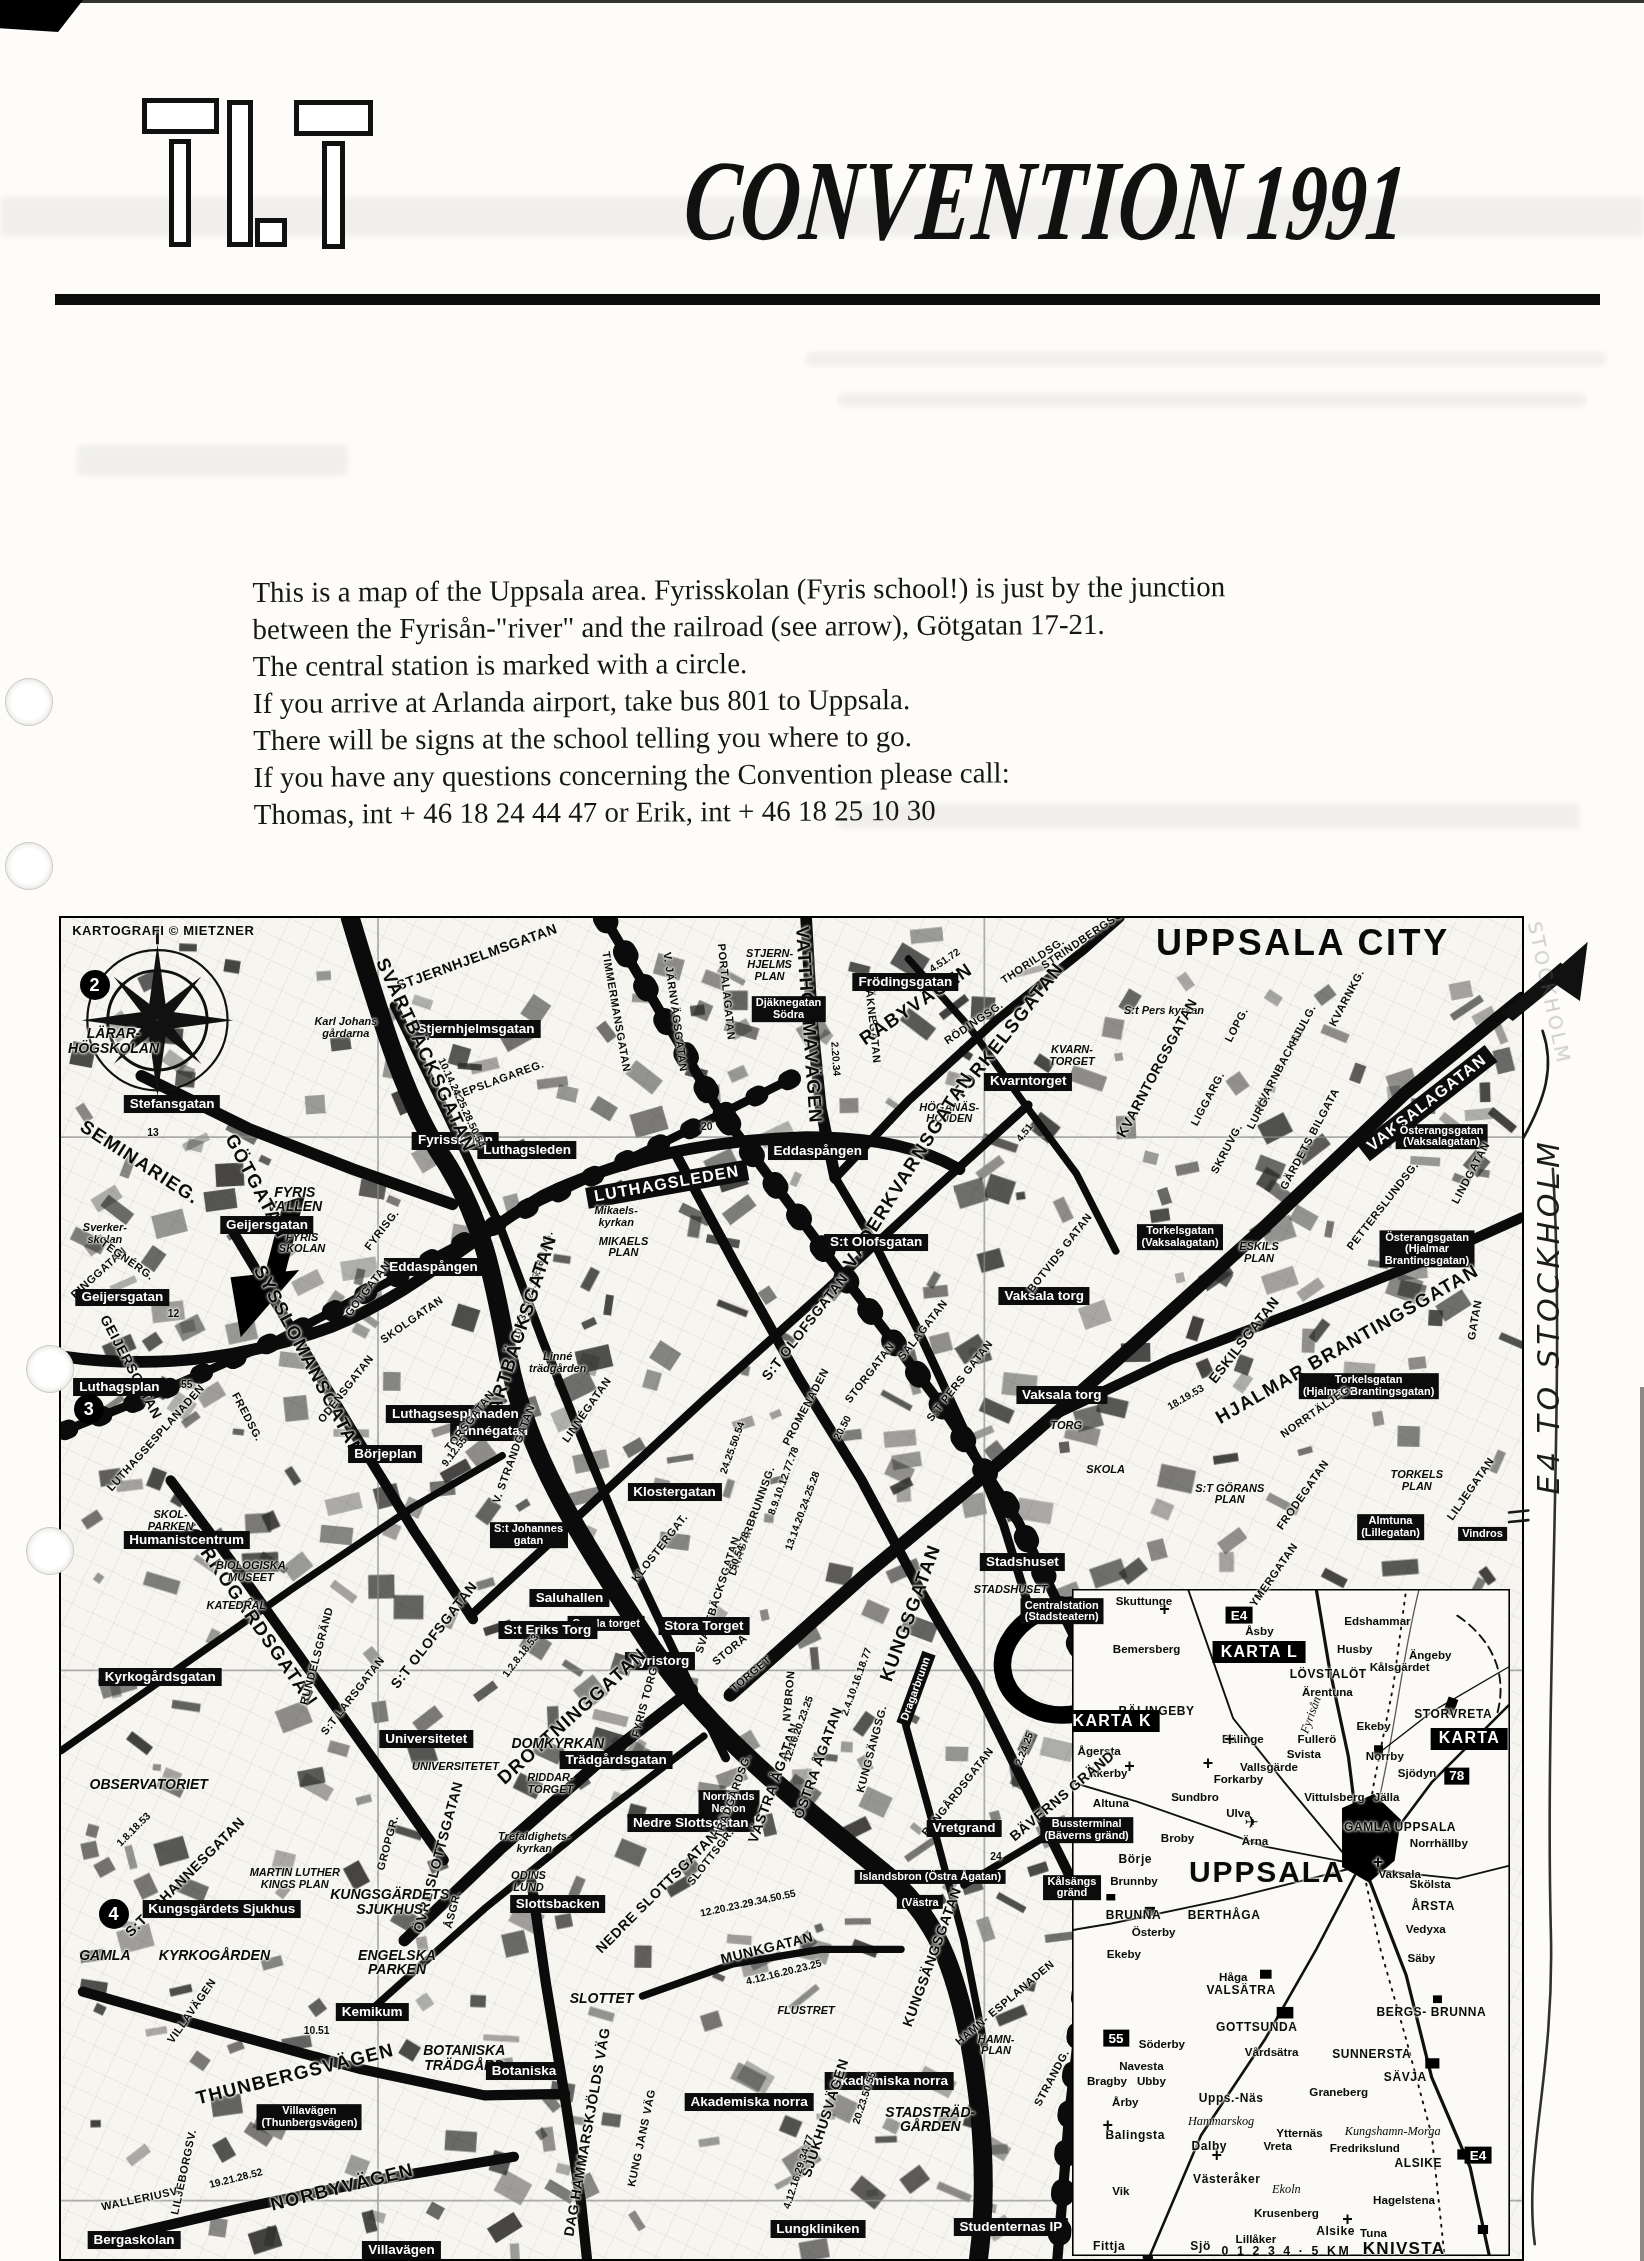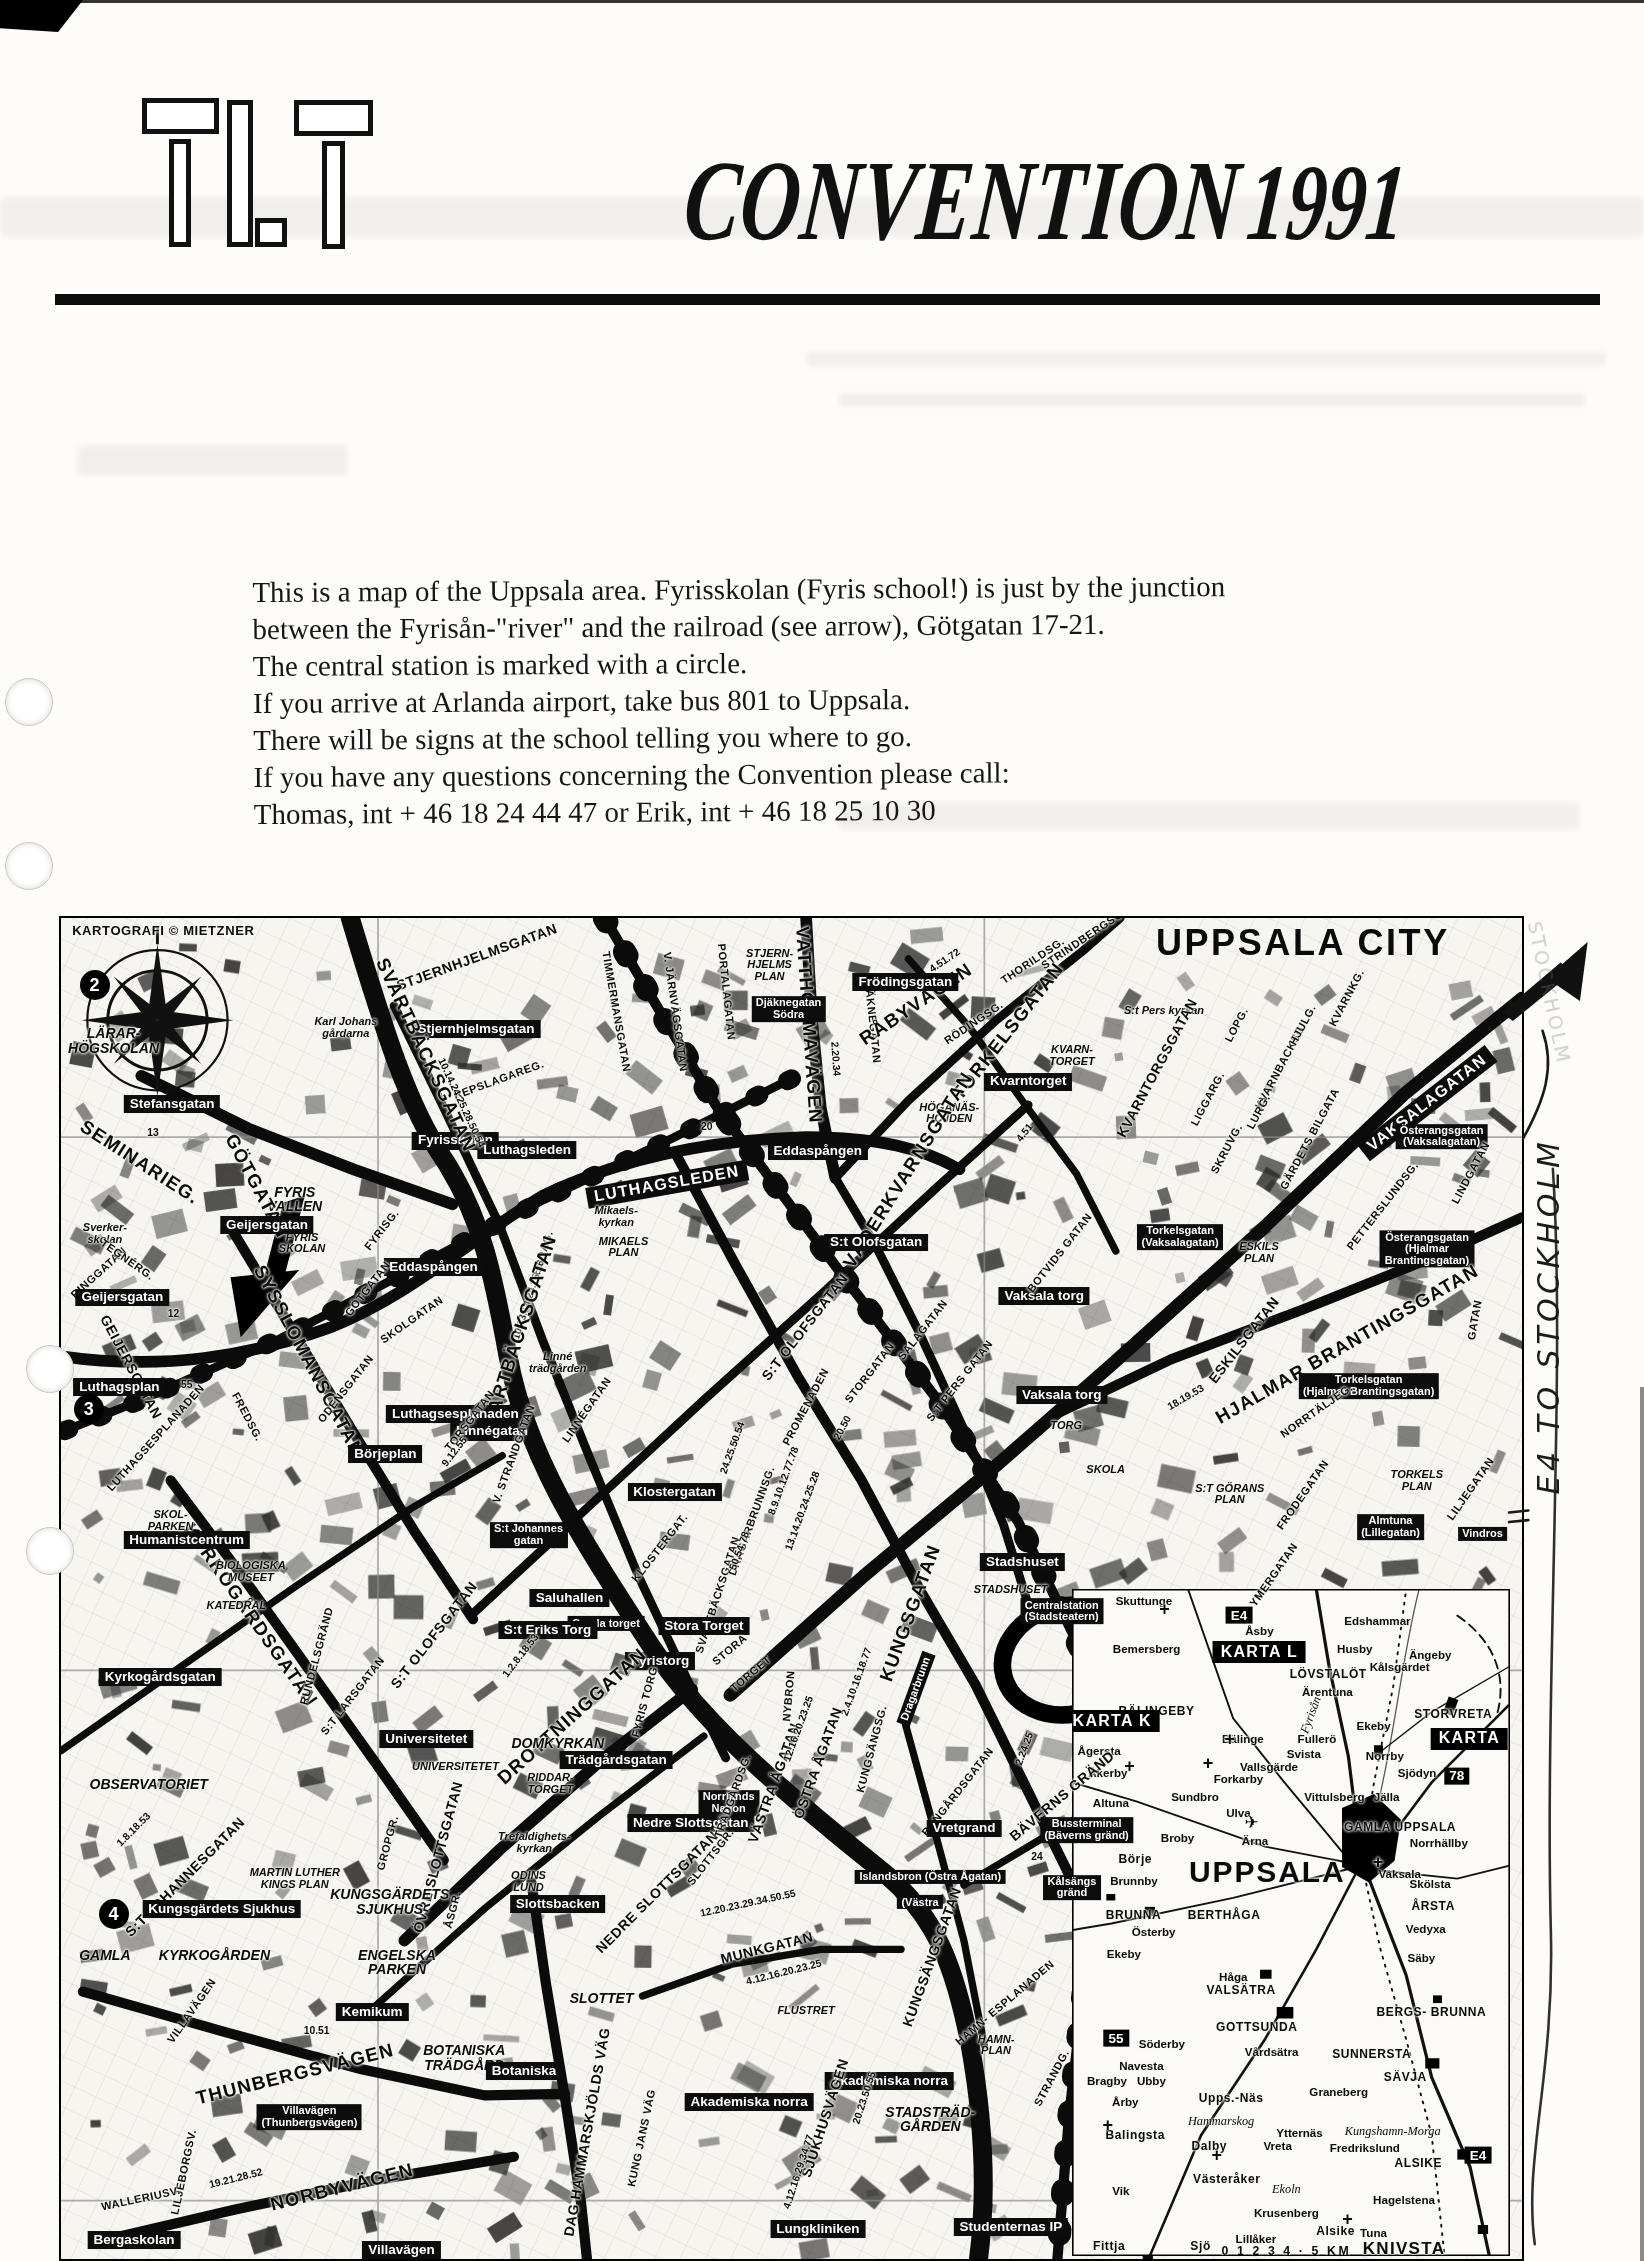--- a/index.html
+++ b/index.html
@@ -956,21 +956,21 @@
       <div class="lbl road" data-name="map-label" style="left: 48.8%; top: 64.5%; transform: translate(-50%, -50%) rotate(-70deg);">VÄSTRA ÅGATAN</div>
       <div class="lbl road" data-name="map-label" style="left: 51.8%; top: 63%; transform: translate(-50%, -50%) rotate(-70deg);">ÖSTRA ÅGATAN</div>
       <div class="lbl num" data-name="map-label" style="left: 50.5%; top: 60.5%; transform: translate(-50%, -50%) rotate(-70deg);">12.16.20.23.25</div>
       <div class="lbl road-sm" data-name="map-label" style="left: 61.4%; top: 65.2%; transform: translate(-50%, -50%) rotate(-52deg);">BANGÅRDSGATAN</div>
       <div class="lbl box" data-name="map-label" style="left: 61.8%; top: 67.9%; transform: translate(-50%, -50%) rotate(0deg);">Vretgrand</div>
       <div class="lbl road" data-name="map-label" style="left: 68.5%; top: 65.5%; transform: translate(-50%, -50%) rotate(-40deg);">BÄVERNS GRÄND</div>
       <div class="lbl box-sm" data-name="map-label" style="left: 70.2%; top: 68%; transform: translate(-50%, -50%) rotate(0deg);">Bussterminal
 (Bäverns gränd)</div>
       <div class="lbl box-sm" data-name="map-label" style="left: 69.2%; top: 72.3%; transform: translate(-50%, -50%) rotate(0deg);">Kålsängs
 gränd</div>
-      <div class="lbl num" data-name="map-label" style="left: 64%; top: 70%; transform: translate(-50%, -50%) rotate(0deg); margin-left: 41px;">24</div>
+      <div class="lbl num" data-name="map-label" style="left: 64%; top: 70%; transform: translate(-50%, -50%) rotate(0deg);">24</div>
       <div class="lbl num" data-name="map-label" style="left: 66%; top: 62%; transform: translate(-50%, -50%) rotate(-70deg);">2.24.25</div>
       <div class="lbl box-sm" data-name="map-label" style="left: 59.5%; top: 71.5%; transform: translate(-50%, -50%) rotate(0deg); text-align: right;">Islandsbron (Östra Ågatan)</div>
       <div class="lbl box-sm" data-name="map-label" style="left: 58.8%; top: 73.4%; transform: translate(-50%, -50%) rotate(0deg);">(Västra</div>
       <div class="lbl num" data-name="map-label" style="left: 47%; top: 73.5%; transform: translate(-50%, -50%) rotate(-12deg);">12.20.23.29.34.50.55</div>
       <div class="lbl road" data-name="map-label" style="left: 48.3%; top: 76.8%; transform: translate(-50%, -50%) rotate(-14deg);">MUNKGATAN</div>
       <div class="lbl num" data-name="map-label" style="left: 49.5%; top: 78.7%; transform: translate(-50%, -50%) rotate(-14deg);">4.12.16.20.23.25</div>
       <div class="lbl road" data-name="map-label" style="left: 59.6%; top: 77.5%; transform: translate(-50%, -50%) rotate(-70deg);">KUNGSÄNGSGATAN</div>
       <div class="lbl place-sm" data-name="map-label" style="left: 51%; top: 81.5%; transform: translate(-50%, -50%) rotate(0deg);">FLUSTRET</div>
       <div class="lbl place" data-name="map-label" style="left: 37%; top: 80.5%; transform: translate(-50%, -50%) rotate(0deg);">SLOTTET</div>
       <div class="lbl box" data-name="map-label" style="left: 34%; top: 73.5%; transform: translate(-50%, -50%) rotate(0deg);">Slottsbacken</div>

